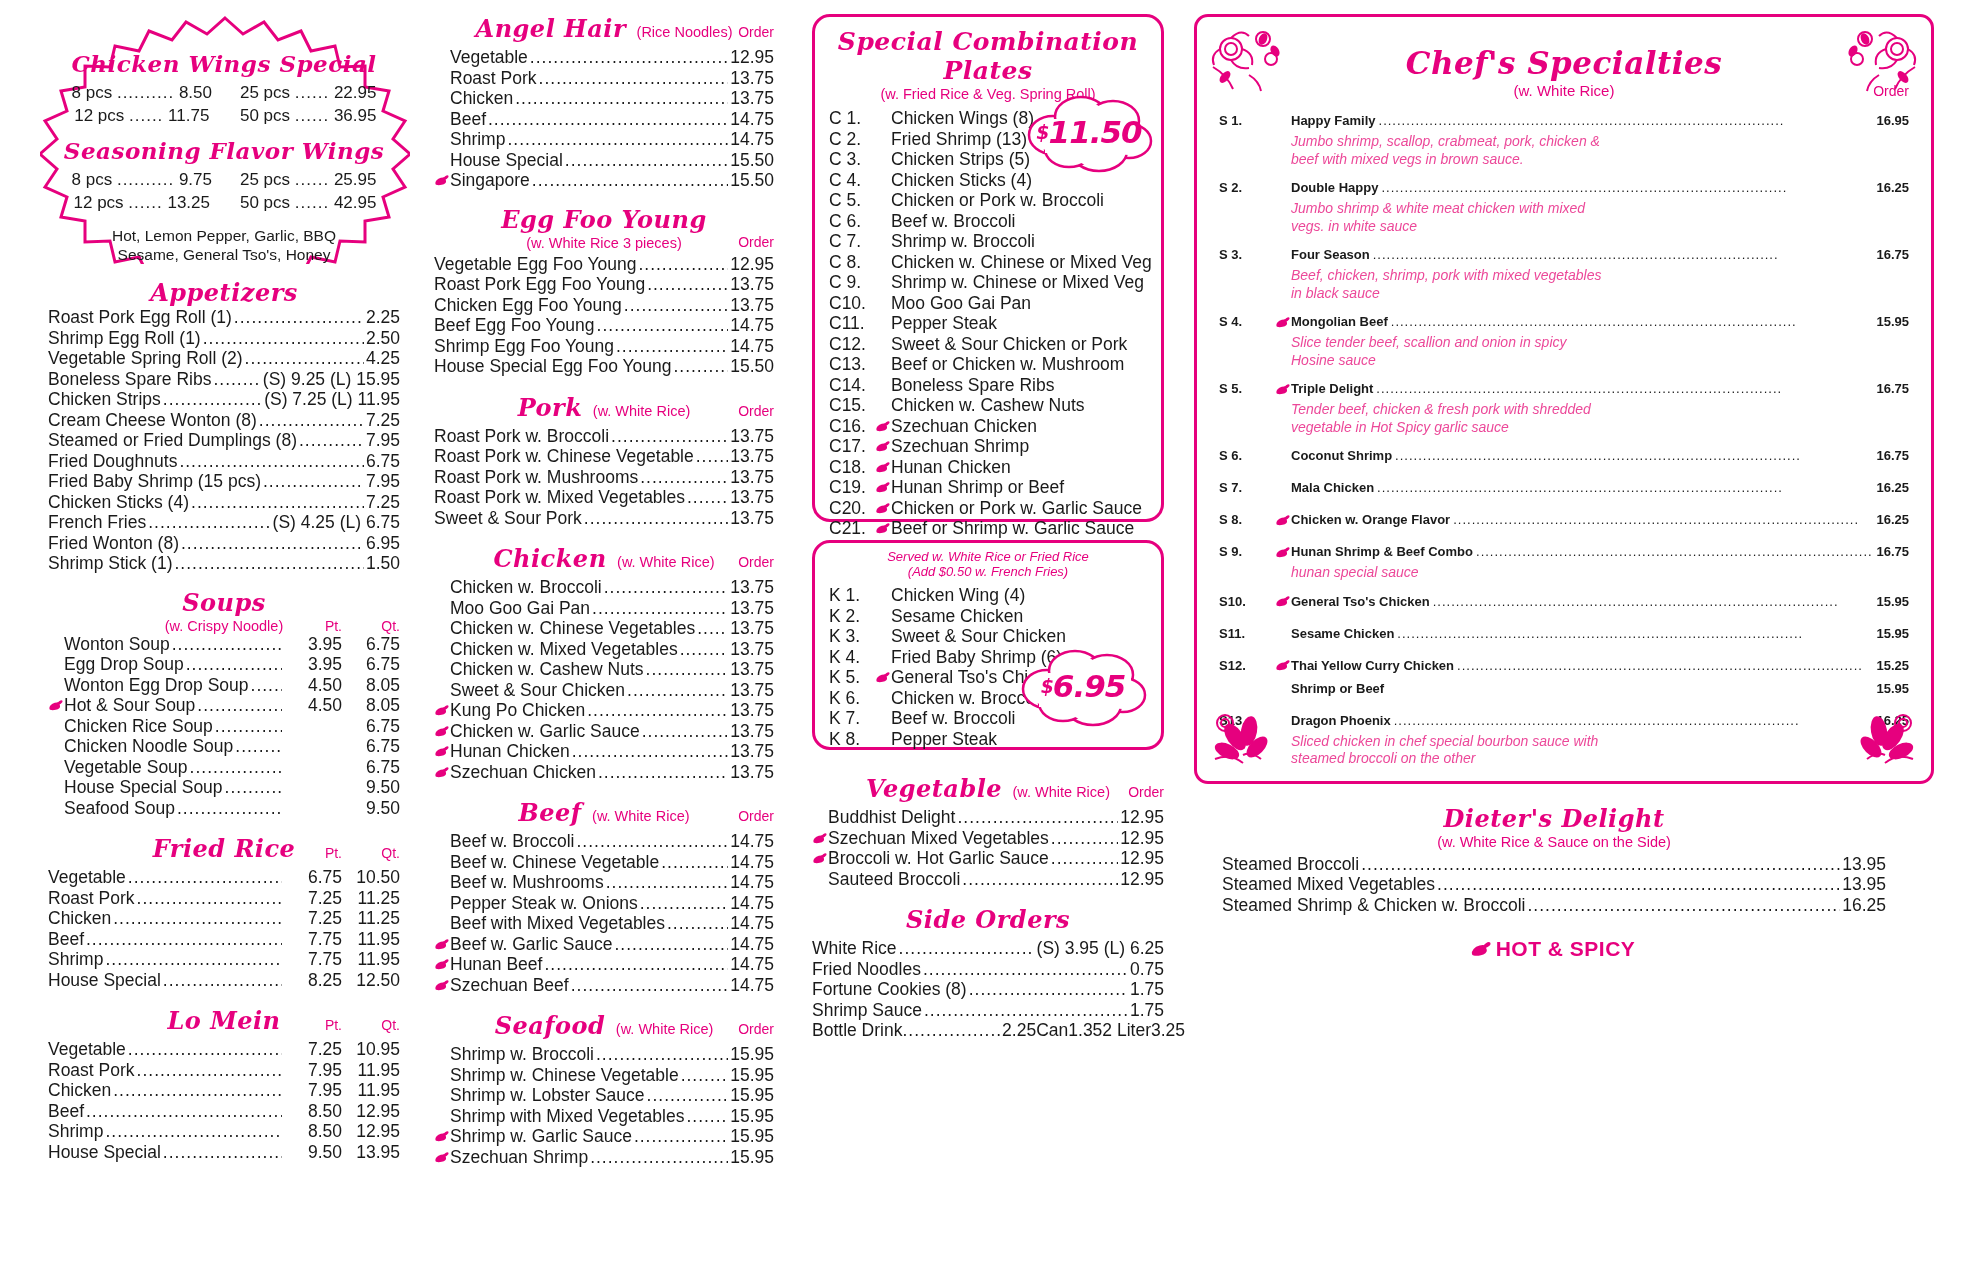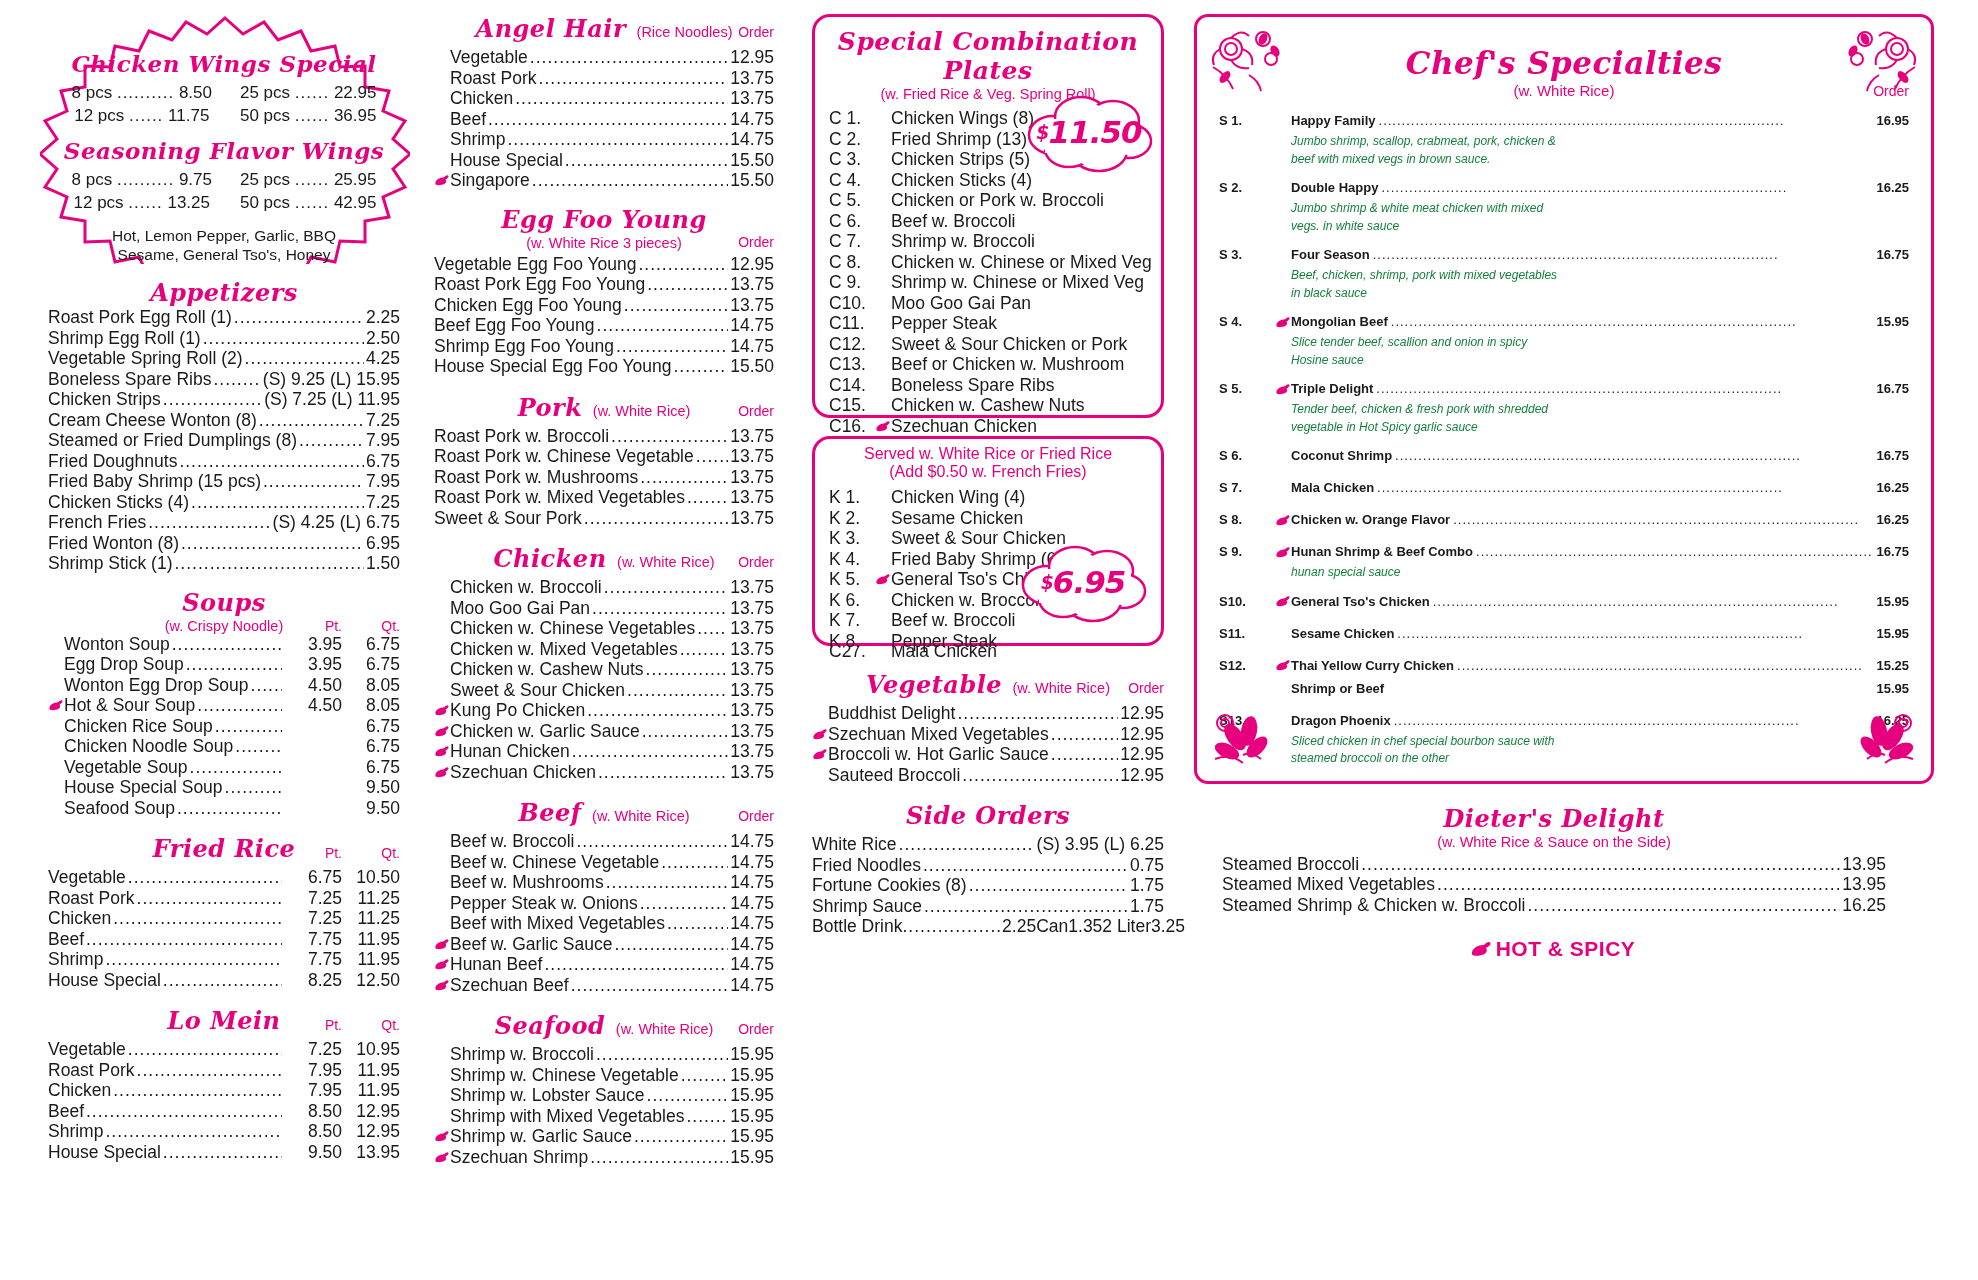--- a/index.html
+++ b/index.html
@@ -118,35 +118,35 @@
     width:740px; position:relative; background:#fff;
   }
   .srow { display:flex; align-items:baseline; white-space:nowrap; font-size:13px; line-height:23px; font-weight:bold; }
   .srow .sidx { flex:0 0 56px; }
   .srow .schili { flex:0 0 16px; }
   .srow .snm { flex:0 0 auto; }
   .srow .sdots { flex:1 1 auto; overflow:hidden; margin:0 3px; letter-spacing:1px; font-weight:normal; }
   .srow .sdots::before { content:"........................................................................................"; }
   .srow .spr { flex:0 0 auto; }
   .sdesc {
-    font-size:12px; line-height:16.5px; font-style:italic; font-weight:normal;
-    margin:1px 0 0 72px; color:#15803d;
+    font-size:14px; line-height:16.5px; font-style:italic; font-weight:normal;
+    margin:1px 0 0 72px; color:#ec4899;
   }
   .sgap { height:9px; }
 
   .corner { position:absolute; }
 
   .hotspicy {
     text-align:center; font-weight:bold; font-size:21px; color:#e6007e;
     letter-spacing:.5px; margin-top:22px;
   }
   .hotspicy .chili-ico { transform:scale(1.4); margin-right:8px; }
   .hotspicy .chili-ico::before, .hotspicy .chili-ico::after { background:#e6007e; }
 
-  .tiny-note { text-align:center; color:#e6007e; font-size:16px; }
+  .tiny-note { text-align:center; color:#e6007e; font-size:13px;font-style:italic; }
 </style>
 </head>
 <body>
 
 <div class="page">
 
   <div class="col" id="col1">
 
     <div class="burst-wrap">
       <svg class="burst-svg" width="370" height="250" viewBox="0 0 370 250">
@@ -759,21 +759,21 @@
             <span class="nm">Szechuan Shrimp</span>
             <span class="dots"></span>
             <span class="pr">15.95</span>
           </div>
         </div>
     </div>
   </div>
 
   <div class="col" id="col3">
 
-    <div class="pinkbox" style="height:404px;">
+    <div class="pinkbox" style="height:508px;">
       <div class="script lg" style="font-size:25px;">Special Combination Plates</div>
       <div class="subnote">(w. Fried Rice &amp; Veg. Spring Roll)</div>
       <div id="combo-list" class="nlist" style="margin-top:6px;">
           <div class="nrow">
             <span class="idx">C 1.</span>
             <span class="chili"></span>
             <span class="lbl">Chicken Wings (8)</span>
           </div>
           <div class="nrow">
             <span class="idx">C 2.</span>

